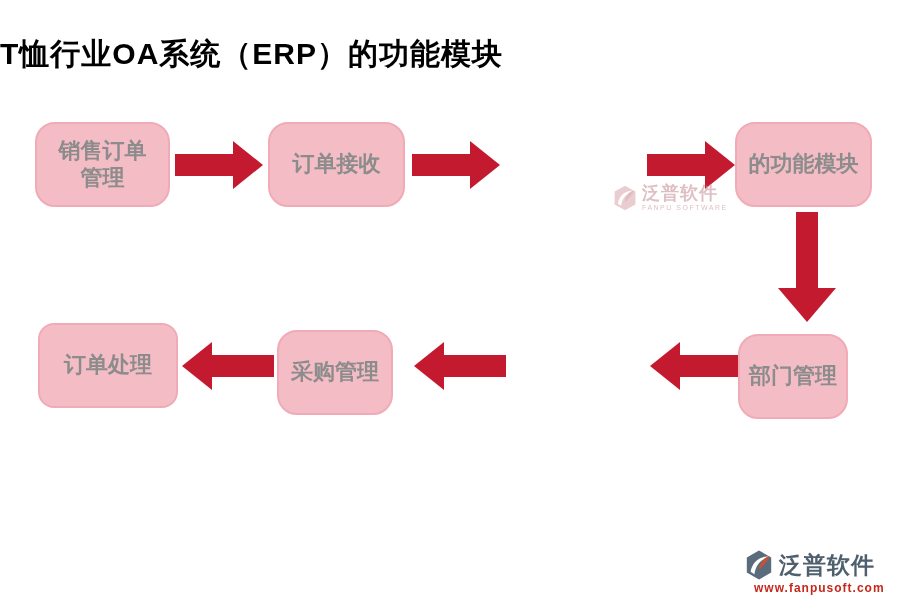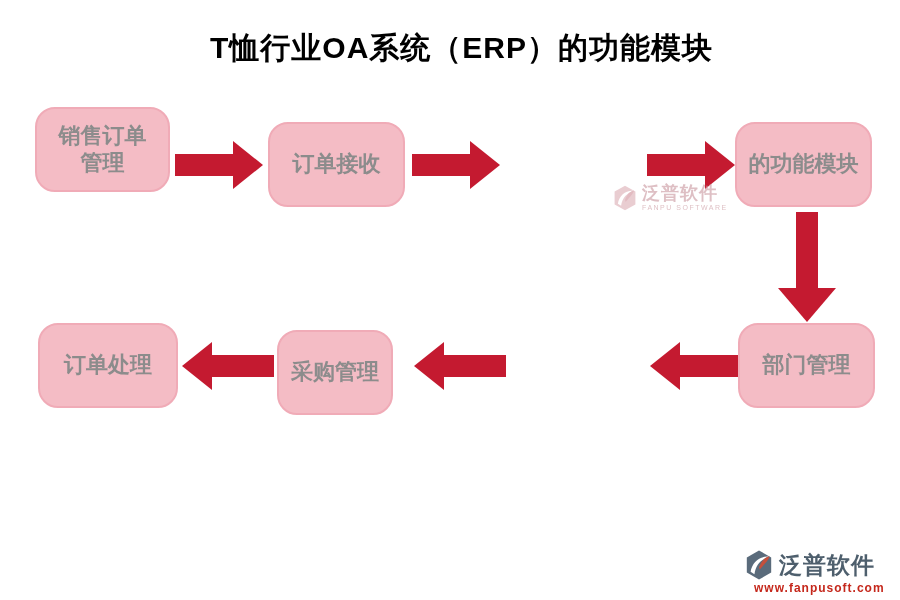--- a/index.html
+++ b/index.html
@@ -1,21 +1,21 @@
 <!DOCTYPE html>
 <html style="--title: #000000; --box-fill: #f4bcc5; --box-border: #f0abb7; --box-text: #8c8c8c; --arrow: #c41a30; --watermark: #c9969e; --footer-brand: #4e5f6d; --footer-url: #c5281c;"><head>
 <meta charset="utf-8">
 <style>
   html,body{margin:0;padding:0;background:#ffffff;}
   #canvas{
     position:relative;width:900px;height:600px;background:#ffffff;overflow:hidden;
     font-family:"Liberation Sans","DejaVu Sans",sans-serif;
   }
   .title{
-    position:absolute;top:28px;left:0;width:713px;text-align:right;
+    position:absolute;top:34px;left:0;width:713px;text-align:left;
     font-size:30px;font-weight:bold;color:var(--title,#000);letter-spacing:1px;
   }
   .node{
     position:absolute;height:85px;box-sizing:border-box;
     background:var(--box-fill,#f4bcc5);
     border:2px solid var(--box-border,#f0abb7);
     border-radius:20px;
     display:flex;align-items:center;justify-content:center;
     color:var(--box-text,#8c8c8c);
     font-size:22px;font-weight:bold;text-align:center;
@@ -59,21 +59,21 @@
     letter-spacing:1px;margin-top:0px;padding-left:12px;
   }
 </style>
 </head>
 <body>
 
 <div id="canvas">
 
   <div class="title">T恤行业OA系统（ERP）的功能模块</div>
 
-  <div class="node" style="left:35px;top:107px;width:135px;">销售订单
+  <div class="node" style="left:35px;top:122px;width:135px;">销售订单
 管理</div>
 
   <div class="arrow-r" style="left:175px;top:141px;width:88px;">
     <div class="shaft"></div>
     <div class="head"></div>
   </div>
 
   <div class="node" style="left:268px;top:122px;width:137px;">订单接收</div>
 
   <div class="arrow-r" style="left:412px;top:141px;width:88px;">
@@ -87,41 +87,41 @@
     <div class="head"></div>
   </div>
 
   <div class="node" style="left:735px;top:122px;width:137px;">的功能模块</div>
 
   <div class="arrow-d" style="left:778px;top:212px;height:110px;">
     <div class="shaft"></div>
     <div class="head"></div>
   </div>
 
-  <div class="node" style="left:738px;top:323px;width:137px;">部门管理</div>
+  <div class="node" style="left:738px;top:334px;width:110px;">部门管理</div>
 
   <div class="arrow-l" style="left:650px;top:342px;width:88px;">
     <div class="head"></div>
     <div class="shaft"></div>
   </div>
 
 
   <div class="arrow-l" style="left:414px;top:342px;width:92px;">
     <div class="head"></div>
     <div class="shaft"></div>
   </div>
 
   <div class="node" style="left:277px;top:330px;width:116px;">采购管理</div>
 
   <div class="arrow-l" style="left:182px;top:342px;width:92px;">
     <div class="head"></div>
     <div class="shaft"></div>
   </div>
 
-  <div class="node" style="left:38px;top:323px;width:140px;">订单处理</div>
+  <div class="node" style="left:38px;top:323px;width:140px;border-radius:16px;">订单处理</div>
 
   <div class="wm-center">
     <svg width="26" height="28" viewBox="0 0 40 42">
       <path d="M20 2 L36 11 L36 31 L20 40 L4 31 L4 11 Z" fill="#dcacb4"></path>
       <path d="M9 30 C11 17 21 9 33 10 C23 14 16 20 14 33 Z" fill="#ffffff"></path>
       <path d="M20 24 C24 14 29 10 34 10 C31 17 27 20 21 27 Z" fill="#cf8f99"></path>
     </svg>
     <div class="wm-text">
       <div class="wm-brand">泛普软件</div>
       <div class="wm-sub">FANPU SOFTWARE</div>

